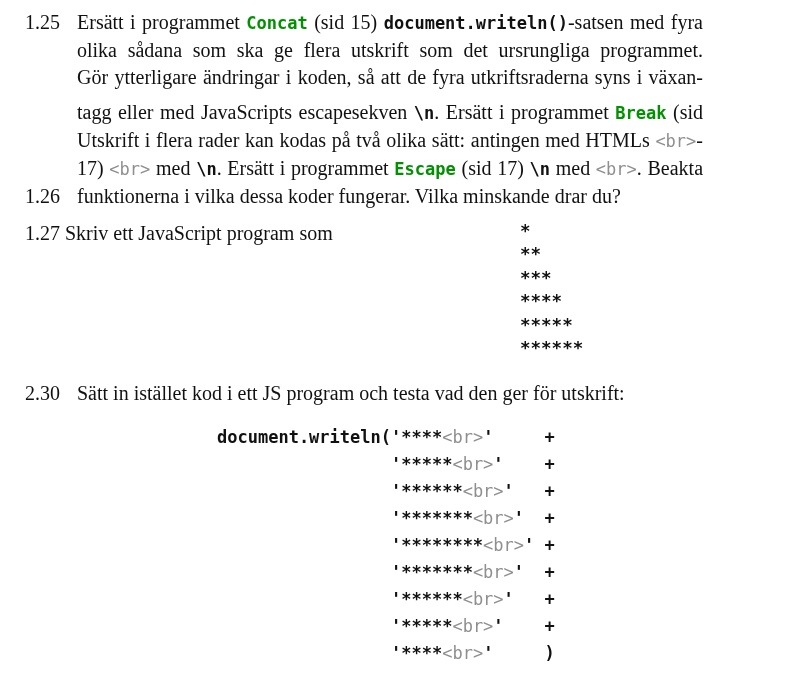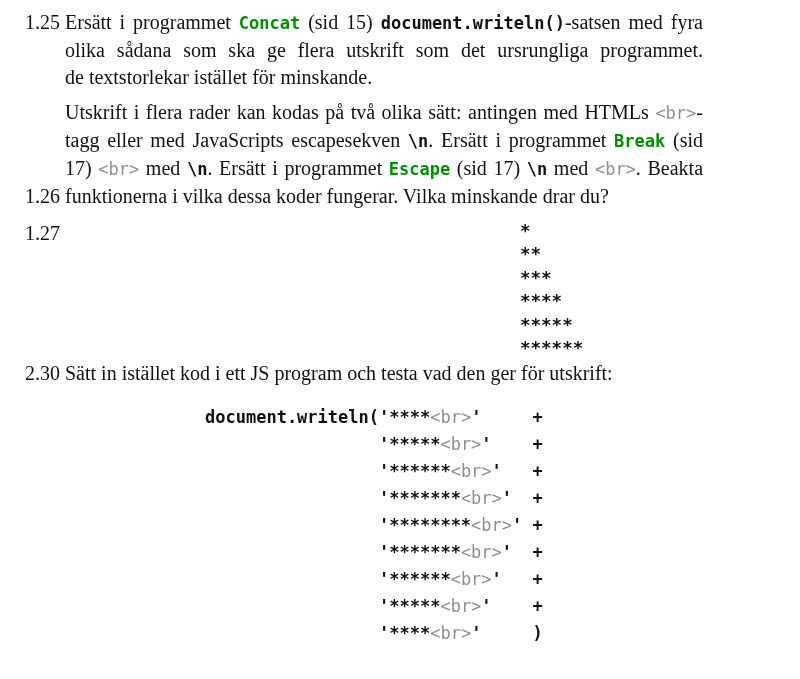--- a/index.html
+++ b/index.html
@@ -16,29 +16,29 @@
     height: 679px;
     padding: 9px 25px 12px 25px;
     font-family: "Liberation Serif", serif;
     font-size: 20px;
     line-height: 27px;
     color: #111111;
   }
   .exercise { display: flex; align-items: flex-start; }
   .ex-125 { margin-bottom: 8px; }
   .ex-126 { margin-bottom: 10px; align-items: flex-end; }
-  .ex-127 { }
+  .ex-127 { margin-bottom: 20px; }
   .num {
     flex: none;
     width: 40px;
     font-size: 20px;
     line-height: 27px;
   }
   .body { flex: 1; min-width: 0; }
-  .line { line-height: 27px; }
+  .line { line-height: 27px; margin-left: 12px; }
   .line.just { text-align: justify; text-align-last: justify; }
   .seg-t { font-family: "Liberation Serif", serif; }
   .seg-g, .seg-k, .seg-gray {
     font-family: "DejaVu Sans Mono", monospace;
     font-size: 17px;
   }
   .seg-g  { color: var(--green, #009100); font-weight: bold; }
   .seg-k  { color: #111111; font-weight: bold; }
   .seg-gray { color: var(--gray, #8f8f8f); font-weight: normal; }
   .cols { display: flex; }
@@ -67,39 +67,40 @@
 </head>
 <body>
 
 <div class="page">
 
   <section class="exercise ex-125">
     <div class="num">1.25</div>
     <div class="body">
         <div class="line just"><span class="seg-t">Ersätt i programmet </span><span class="seg-g">Concat</span><span class="seg-t"> (sid 15) </span><span class="seg-k">document.writeln()</span><span class="seg-t">-satsen med fyra</span></div>
         <div class="line just"><span class="seg-t">olika sådana som ska ge flera utskrift som det ursrungliga programmet.</span></div>
-        <div class="line"><span class="seg-t">de textstorlekar istället för minskande.</span></div>
+        <div class="line just"><span class="seg-t">Gör ytterligare ändringar i koden, så att de fyra utkriftsraderna syns i växan-</span></div>
       </div>
   </section>
 
   <section class="exercise ex-126">
     <div class="num">1.26</div>
     <div class="body">
+        <div class="line just"><span class="seg-t">tagg eller med JavaScripts escapesekven </span><span class="seg-k">\n</span><span class="seg-t">. Ersätt i programmet </span><span class="seg-g">Break</span><span class="seg-t"> (sid</span></div>
         <div class="line just"><span class="seg-t">Utskrift i flera rader kan kodas på två olika sätt: antingen med HTMLs </span><span class="seg-gray">&lt;br&gt;</span><span class="seg-t">-</span></div>
-        <div class="line just"><span class="seg-t">tagg eller med JavaScripts escapesekven </span><span class="seg-k">\n</span><span class="seg-t">. Ersätt i programmet </span><span class="seg-g">Break</span><span class="seg-t"> (sid</span></div>
         <div class="line just"><span class="seg-t">17) </span><span class="seg-gray">&lt;br&gt;</span><span class="seg-t"> med </span><span class="seg-k">\n</span><span class="seg-t">. Ersätt i programmet </span><span class="seg-g">Escape</span><span class="seg-t"> (sid 17) </span><span class="seg-k">\n</span><span class="seg-t">  med </span><span class="seg-gray">&lt;br&gt;</span><span class="seg-t">. Beakta</span></div>
         <div class="line"><span class="seg-t">funktionerna i vilka dessa koder fungerar. Vilka minskande drar du?</span></div>
       </div>
   </section>
 
   <section class="exercise ex-127">
     <div class="num">1.27</div>
     <div class="body">
       <div class="cols">
         <div class="textcol">
+            <div class="pline">Skriv ett JavaScript program som</div>
           </div>
         <pre class="stars"><div class="pline">*</div><div class="pline">**</div><div class="pline">***</div><div class="pline">****</div><div class="pline">*****</div><div class="pline">******</div></pre>
       </div>
     </div>
   </section>
 
   <section class="exercise ex-128">
     <div class="num">2.30</div>
     <div class="body">
       <div class="line">Sätt in istället kod i ett JS program och testa vad den ger för utskrift:</div>

